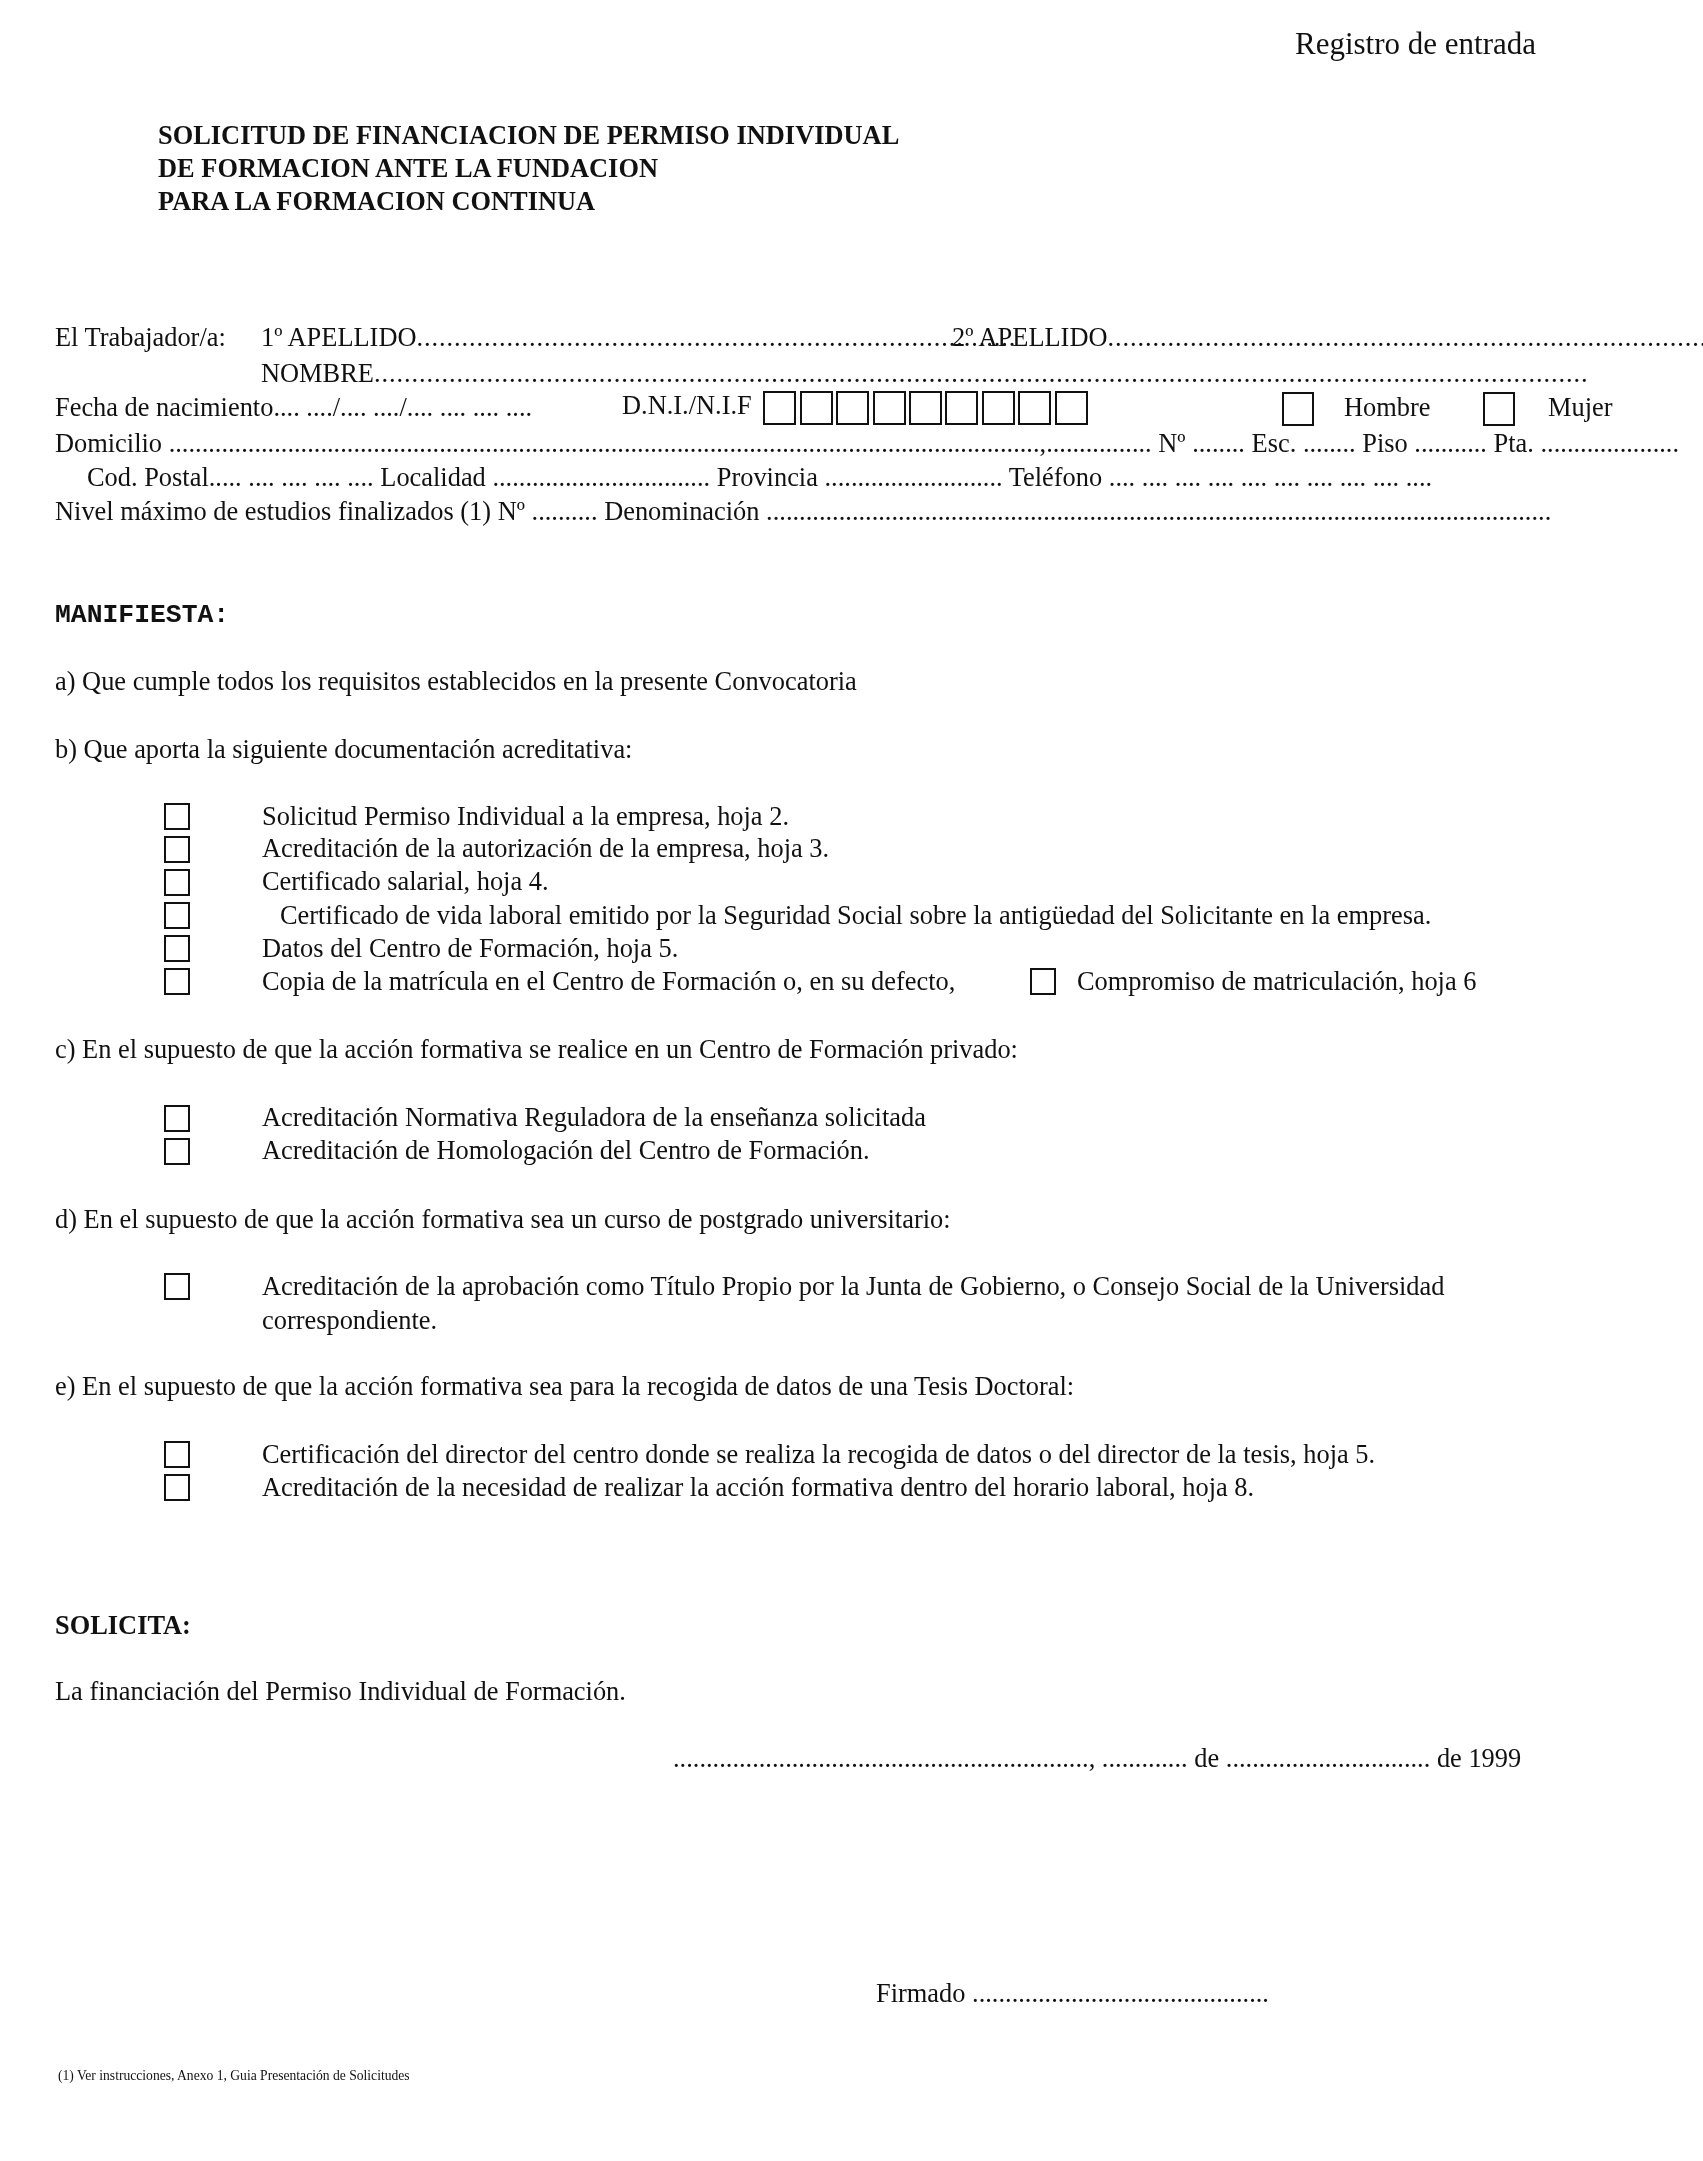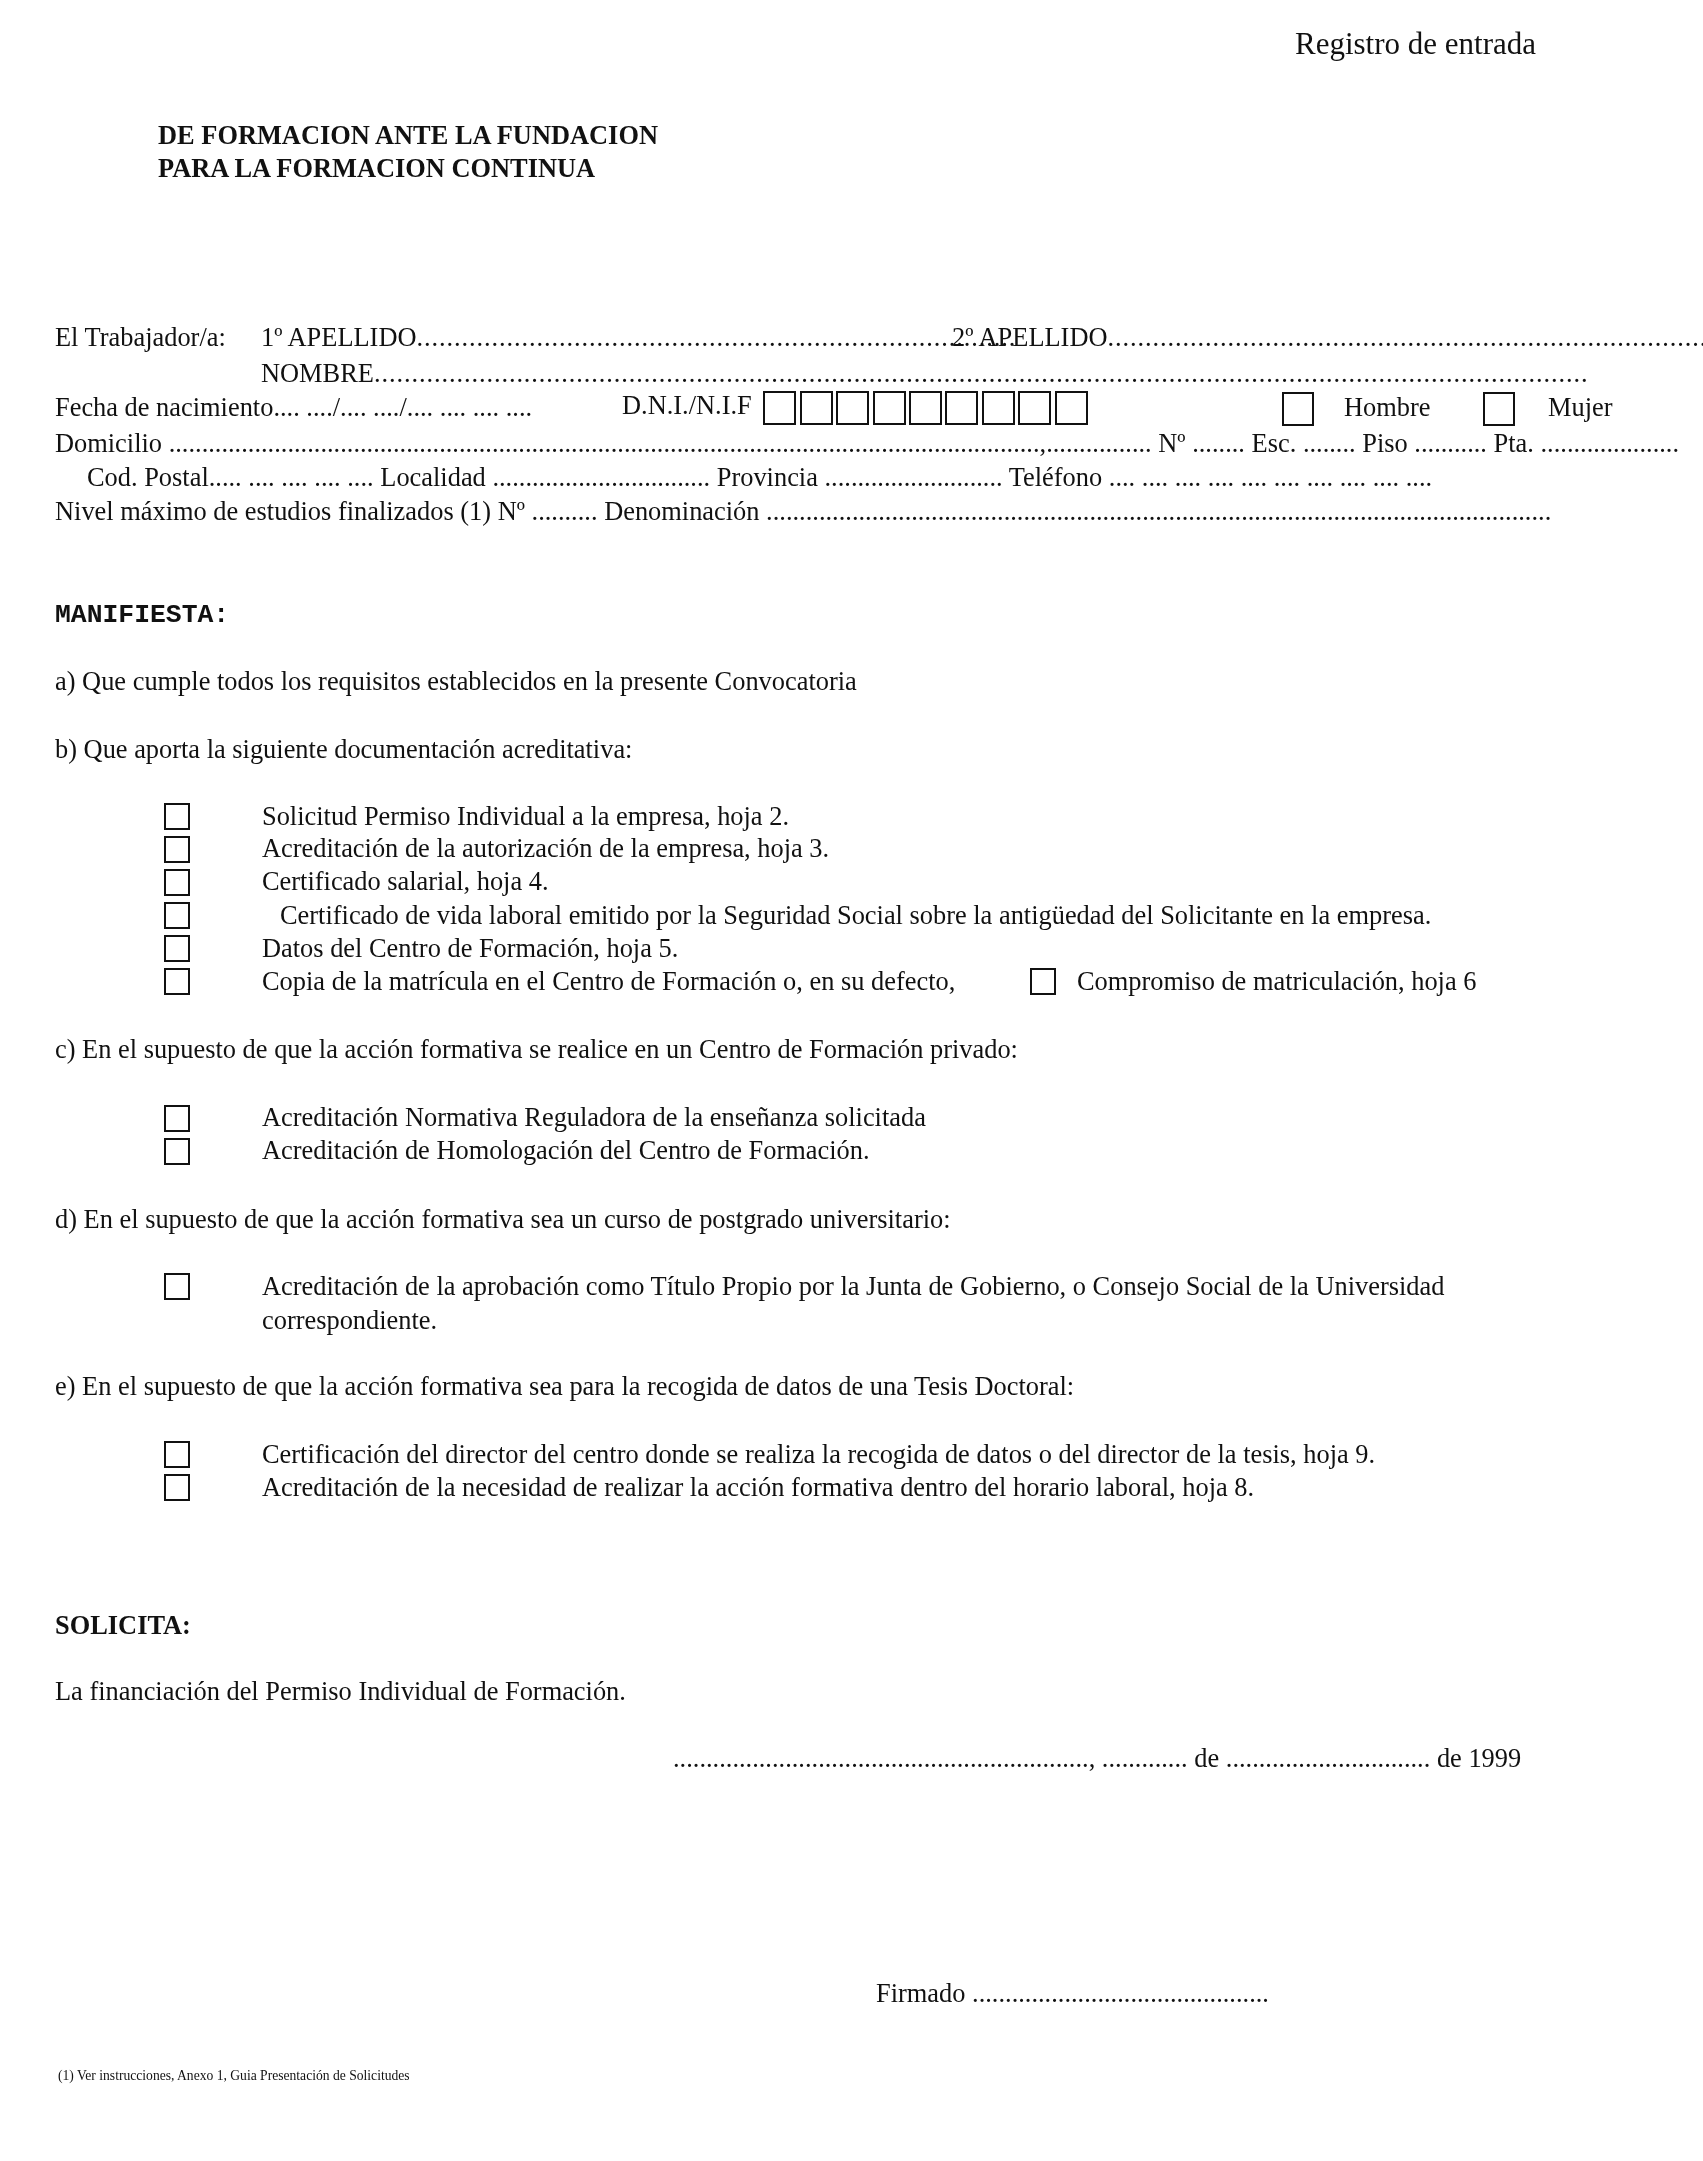--- a/index.html
+++ b/index.html
@@ -21,20 +21,21 @@
   .dni-boxes .cb { width: 33px; height: 34px; }
   .small { font-size: 13.6px; }
   .dots { letter-spacing: 0.9px; }
 </style>
 </head>
 <body>
 
 <div class="abs reg-entry">Registro de entrada</div>
 
 <div class="abs title">
+  <div>SOLICITUD DE FINANCIACION DE PERMISO INDIVIDUAL</div>
   <div>DE FORMACION ANTE LA FUNDACION</div>
   <div>PARA LA FORMACION CONTINUA</div>
 </div>
 
 <div class="abs txt" style="left:55px; top:322px;">El Trabajador/a:</div>
 <div class="abs txt" style="left:261px; top:322px;">
   <span>1º APELLIDO</span><span class="dots">................................................................................</span>
 </div>
 <div class="abs txt" style="left:952px; top:322px;">
   <span>2º APELLIDO</span><span class="dots">.................................................................................</span>
@@ -111,21 +112,21 @@
 <span class="abs cb" style="left:164px; top:1138px;"></span>
 <div class="abs txt" style="left:262px; top:1135px;">Acreditación de Homologación del Centro de Formación.</div>
 
 <div class="abs txt" style="left:55px; top:1204px;">d) En el supuesto de que la acción formativa sea un curso de postgrado universitario:</div>
 <span class="abs cb" style="left:164px; top:1273px;"></span>
 <div class="abs txt" style="left:262px; top:1271px;">Acreditación de la aprobación como Título Propio por la Junta de Gobierno, o Consejo Social de la Universidad</div>
 <div class="abs txt" style="left:262px; top:1305px;">correspondiente.</div>
 
 <div class="abs txt" style="left:55px; top:1371px;">e) En el supuesto de que la acción formativa sea para la recogida de datos de una Tesis Doctoral:</div>
 <span class="abs cb" style="left:164px; top:1441px;"></span>
-<div class="abs txt" style="left:262px; top:1439px;">Certificación del director del centro donde se realiza la recogida de datos o del director de la tesis, hoja 9.</div>
+<div class="abs txt" style="left:262px; top:1439px;">Certificación del director del centro donde se realiza la recogida de datos o del director de la tesis, hoja 5.</div>
 <span class="abs cb" style="left:164px; top:1474px;"></span>
 <div class="abs txt" style="left:262px; top:1472px;">Acreditación de la necesidad de realizar la acción formativa dentro del horario laboral, hoja 8.</div>
 
 <div class="abs txt bold" style="left:55px; top:1610px;">SOLICITA:</div>
 <div class="abs txt" style="left:55px; top:1676px;">La financiación del Permiso Individual de Formación.</div>
 
 <div class="abs txt" style="left:673px; top:1743px;">
   <span>...............................................................,</span>
   <span>.............</span>
   <span>de</span>

